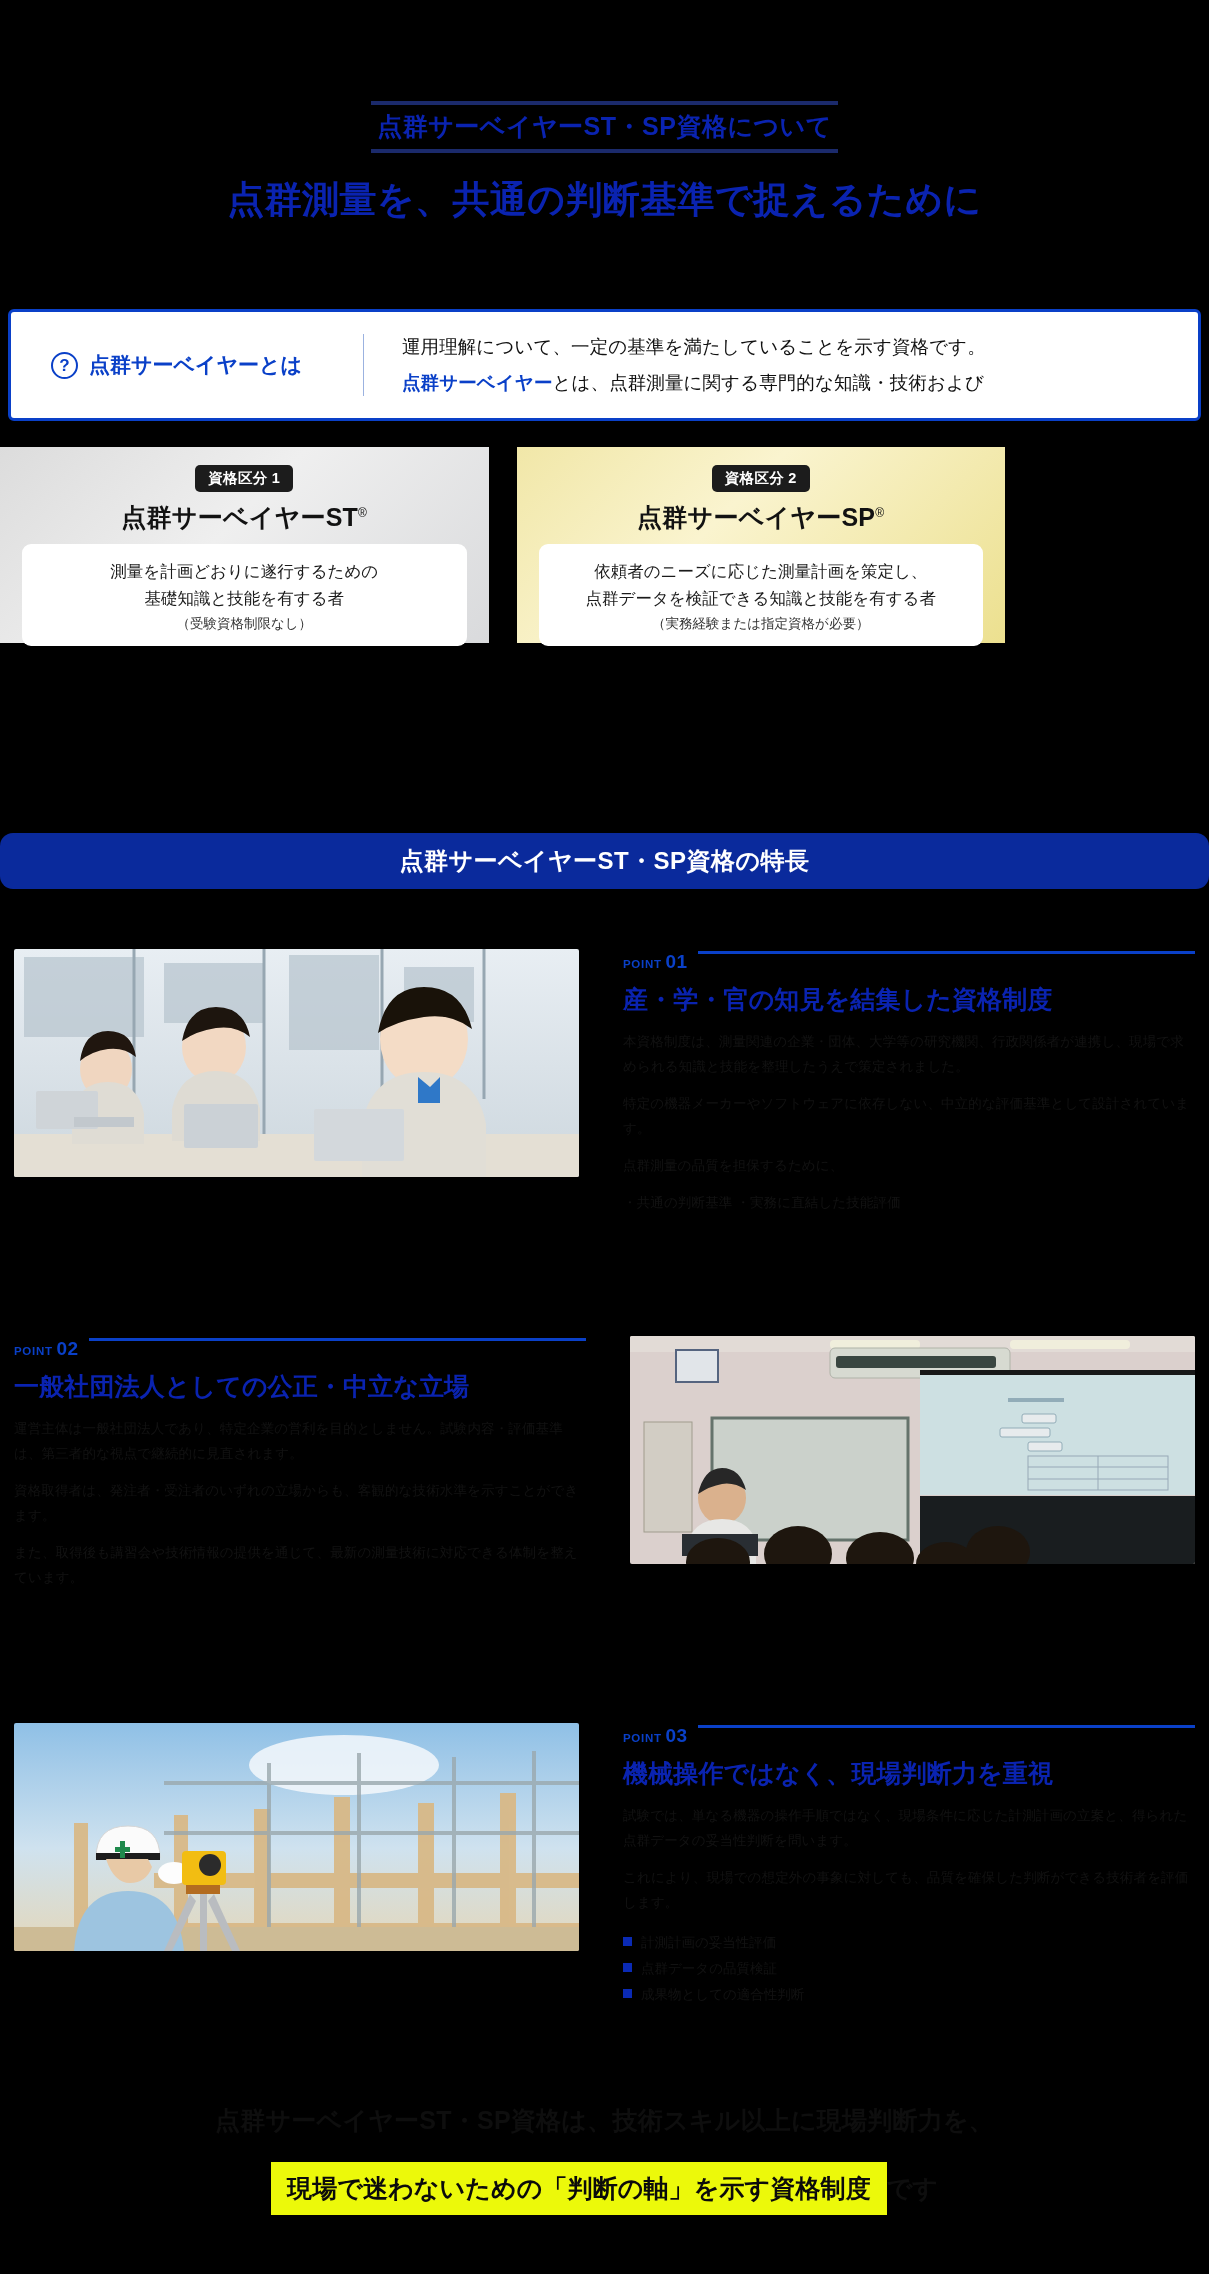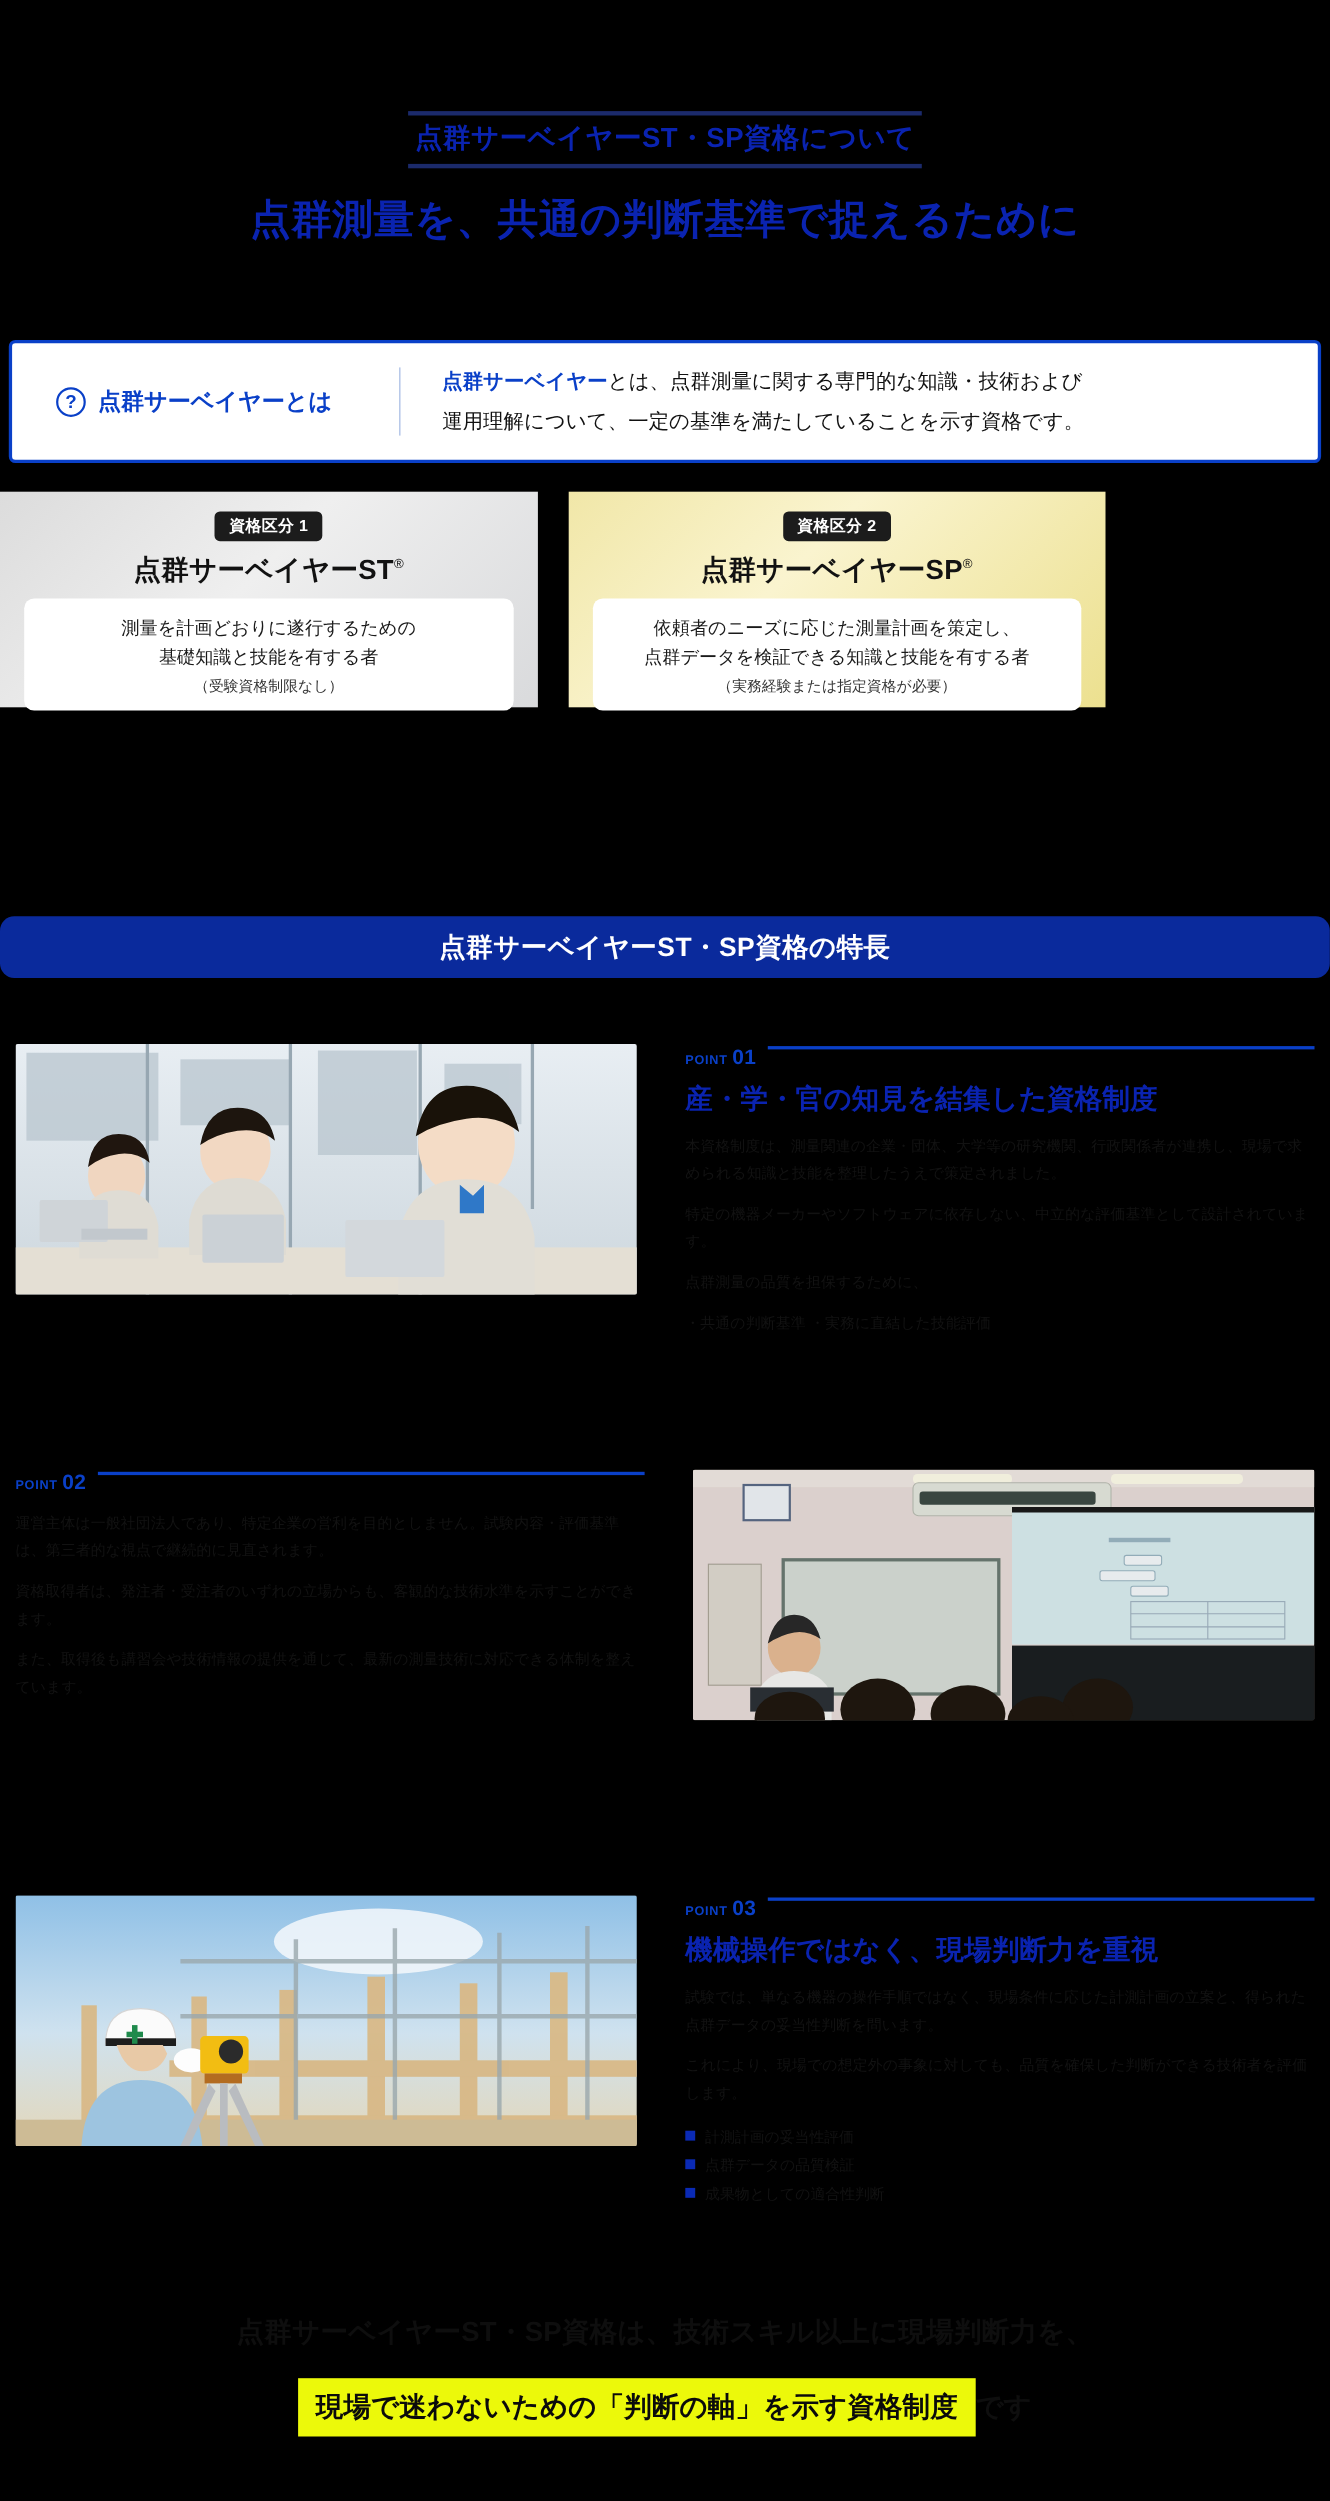--- a/index.html
+++ b/index.html
@@ -128,22 +128,22 @@
     <div class="hero-title">点群測量を、共通の判断基準で捉えるために</div>
   </div>
 
   <div class="def-box">
     <div class="def-label">
       <span class="q-icon">?</span>
       <span class="def-label-text">点群サーベイヤーとは</span>
     </div>
     <div class="def-divider"></div>
     <div class="def-body">
+      <p>運用理解について、一定の基準を満たしていることを示す資格です。</p>
       <p><span class="hl">点群サーベイヤー</span><span>とは、点群測量に関する専門的な知識・技術および</span></p>
-      <p>運用理解について、一定の基準を満たしていることを示す資格です。</p>
     </div>
   </div>
 
   <div class="cards">
 
     <div class="card st">
       <span class="badge">資格区分 1</span>
       <div class="card-title"><span>点群サーベイヤーST</span><sup>®</sup></div>
       <div class="card-desc">
         <span class="l">測量を計画どおりに遂行するための</span><br>
@@ -276,20 +276,21 @@
       </svg>
     </div>
     <div class="ptext">
       <div class="phead">
         <span class="ptag">
           <span class="pword">POINT</span>
           <span>02</span>
         </span>
         <span class="pline"></span>
       </div>
+      <div class="ptitle">一般社団法人としての公正・中立な立場</div>
       <div class="pbody">
         <p>運営主体は一般社団法人であり、特定企業の営利を目的としません。試験内容・評価基準は、第三者的な視点で継続的に見直されます。</p>
         <p>資格取得者は、発注者・受注者のいずれの立場からも、客観的な技術水準を示すことができます。</p>
         <p>また、取得後も講習会や技術情報の提供を通じて、最新の測量技術に対応できる体制を整えています。</p>
       </div>
     </div>
   </div>
 
   <div class="point" style="top:1680px;">
     <div class="photo">

